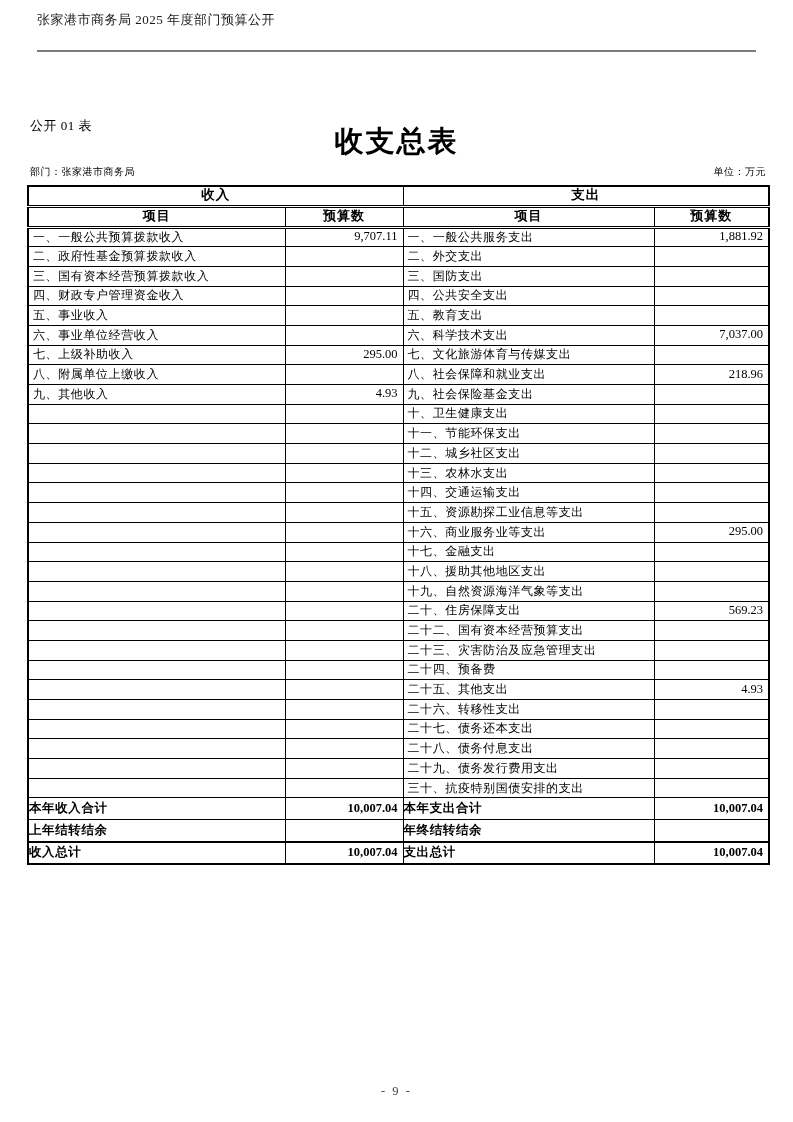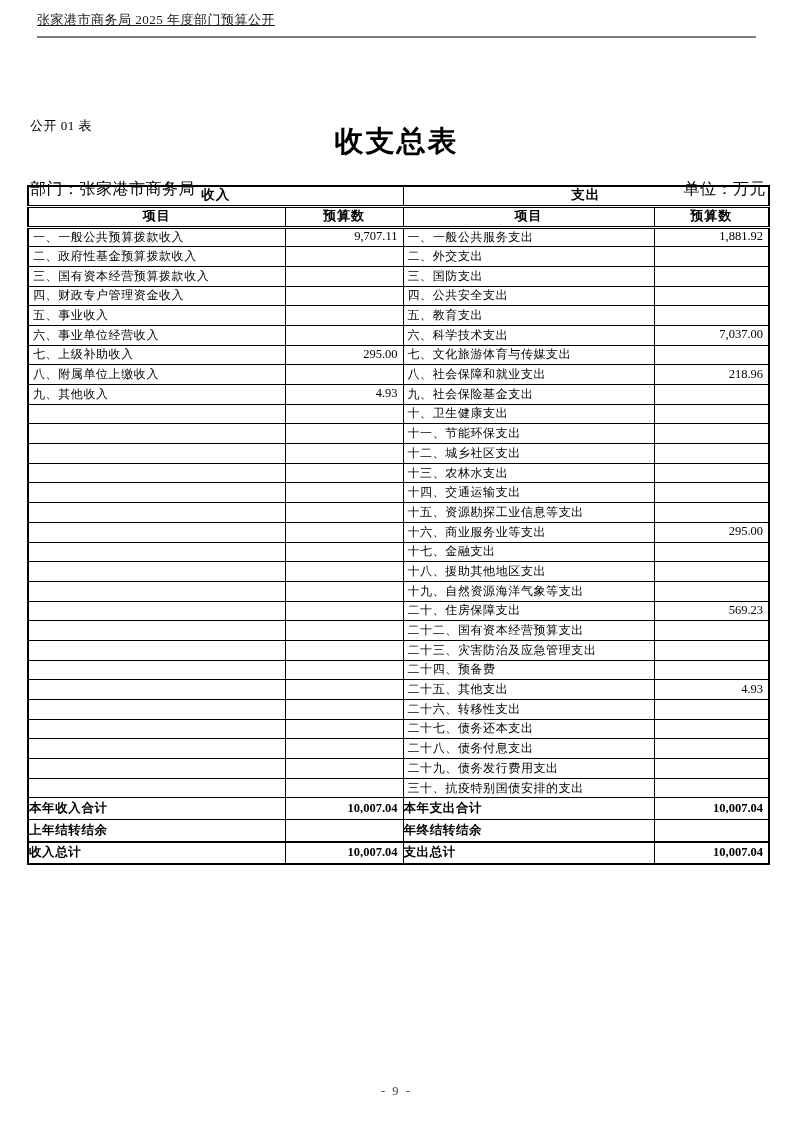--- a/index.html
+++ b/index.html
@@ -9,38 +9,37 @@
     width:793px; height:1122px;
     margin:0 auto;
     background:#ffffff;
     font-family:"Liberation Serif","DejaVu Serif",serif;
     color:#000;
     overflow:hidden;
   }
   .doc-header {
     position:absolute; top:11px; left:37px; right:37px;
     font-size:13px; letter-spacing:0.5px;
-    padding-bottom:7px;
+    padding-bottom:21px;
     border-bottom:2px solid #7d7d7d;
     color:#1a1a1a;
-    text-decoration:underline;
   }
   .form-label {
     position:absolute; top:117px; left:30px;
     font-size:13px; letter-spacing:0.5px;
   }
   .doc-title {
     position:absolute; top:122px; left:0; right:0;
     text-align:center;
     font-size:29px; font-weight:bold; letter-spacing:2px;
   }
   .meta-line {
-    position:absolute; top:179px; left:30px; right:27px;
+    position:absolute; top:165px; left:30px; right:27px;
     display:flex; justify-content:space-between;
-    font-size:16px; letter-spacing:0.5px;align-items:center;
+    font-size:10px; letter-spacing:0.5px;align-items:center;
   }
   table.budget {
     position:absolute; top:185px; left:27px;
     width:741px;
     border-collapse:collapse;
     table-layout:fixed;
     border:2px solid #000;
   }
   table.budget th, table.budget td {
     border:1px solid #000;

